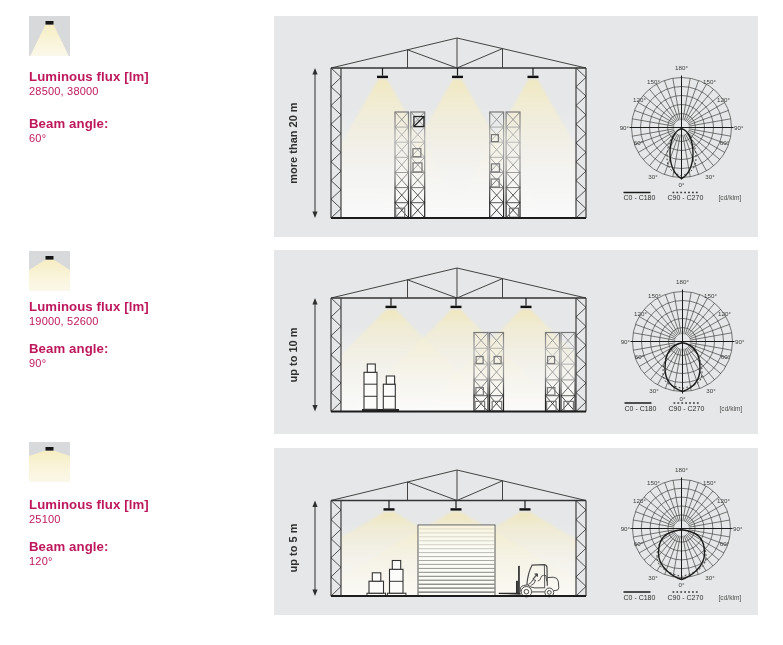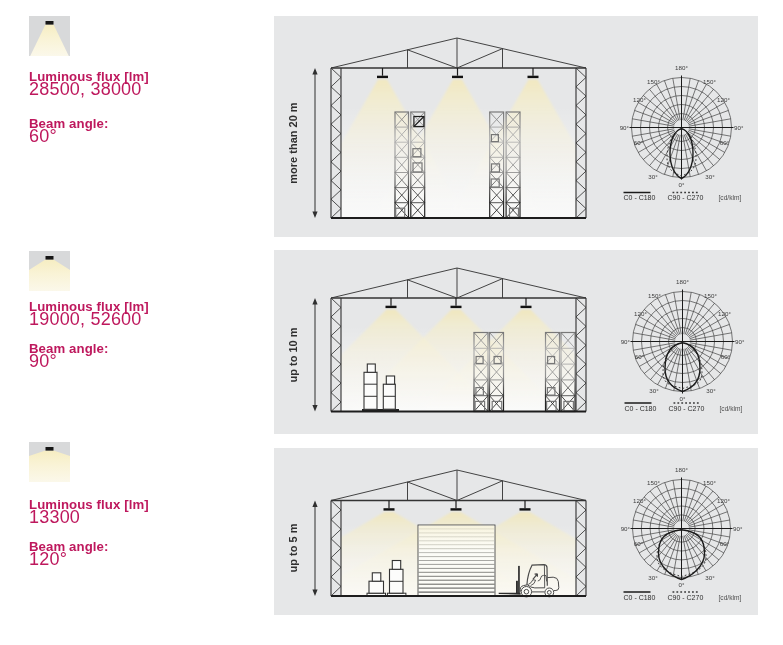--- a/index.html
+++ b/index.html
@@ -1,19 +1,19 @@
 <!DOCTYPE html>
 <html><head><meta charset="utf-8"><style>
 html,body{margin:0;padding:0;background:#fff;}
 body{width:783px;height:645px;position:relative;font-family:"Liberation Sans",sans-serif;overflow:hidden;}
 .panel{position:absolute;left:274px;width:484px;background:#e6e7e8;}
 .thumb{position:absolute;left:29px;width:41px;height:40px;}
 .tb{position:absolute;left:29px;color:#be185d;line-height:13px;}
 .tb b{font-size:13.2px;letter-spacing:0.1px;}
-.tb span{font-size:18px;letter-spacing:0.2px;}
+.tb span{font-size:11px;letter-spacing:0.2px;}
 </style></head><body>
 
 <svg class="thumb" style="top:16px" viewBox="0 0 41 40">
 <rect width="41" height="40" fill="#d8d9da"></rect>
 <polygon points="16.5,8.6 24.5,8.6 39.8,40 1.2,40" fill="url(#tg16)"></polygon>
 <rect x="16.5" y="5.0" width="8" height="3.6" fill="#161616"></rect>
 <defs>
       <linearGradient id="tg16" x1="0" y1="0" x2="0" y2="1">
 <stop offset="0" stop-color="#f6edc2"></stop>
         <stop offset="0.45" stop-color="#f9f3d6"></stop>
@@ -49,21 +49,21 @@
 <rect x="16.5" y="5.0" width="8" height="3.6" fill="#161616"></rect>
 <defs>
       <linearGradient id="tg442" x1="0" y1="0" x2="0" y2="1">
 <stop offset="0" stop-color="#f6edc2"></stop>
         <stop offset="0.45" stop-color="#f9f3d6"></stop>
         <stop offset="1" stop-color="#fbf8ea"></stop>
 </linearGradient>
     </defs>
 </svg>
 
-<div class="tb" style="top:497px"><b>Luminous flux [lm]</b><br><span>13300</span></div>
+<div class="tb" style="top:497px"><b>Luminous flux [lm]</b><br><span>25100</span></div>
 
 <div class="tb" style="top:538.5px"><b>Beam angle:</b><br><span>120°</span></div>
 
 <div class="panel" style="top:16px;height:221px"></div>
 <svg style="position:absolute;left:274px;top:16px" width="484" height="221" viewBox="0 0 484 221">
 <defs>
 <linearGradient id="cg16" x1="0" y1="0" x2="0" y2="1">
         <stop offset="0" stop-color="#f2e8bd" stop-opacity="0.93"></stop>
         <stop offset="0.14" stop-color="#f4edca" stop-opacity="0.8"></stop>
         <stop offset="0.42" stop-color="#f8f2da" stop-opacity="0.44"></stop>

